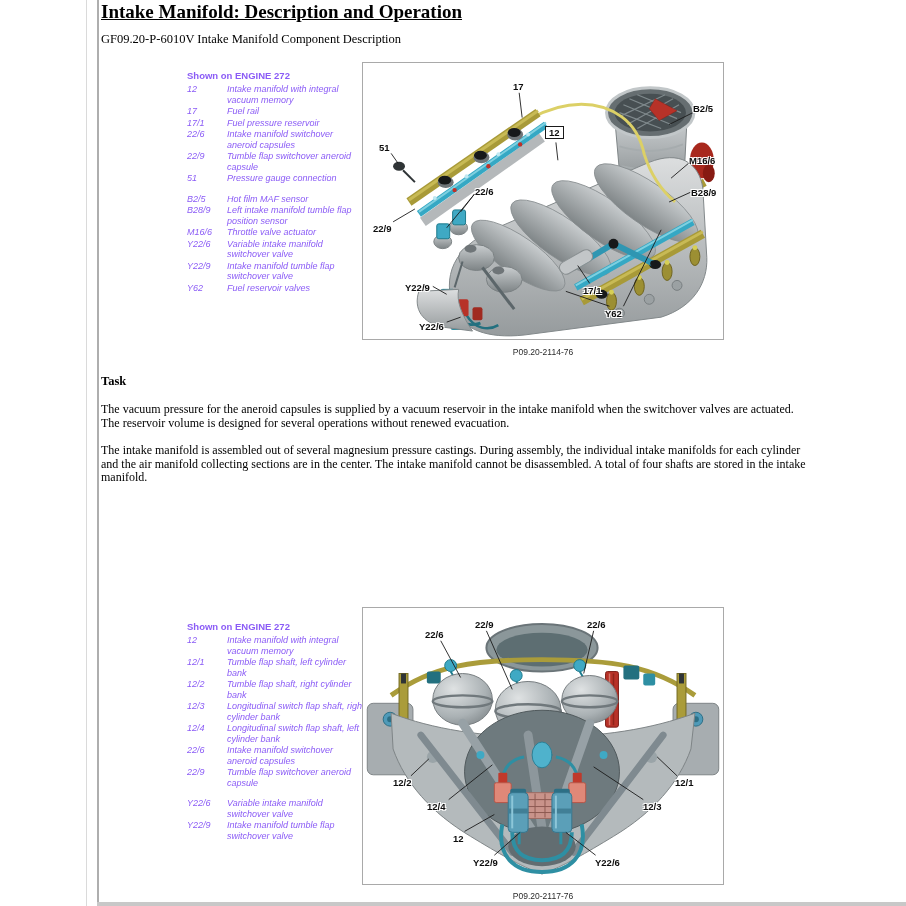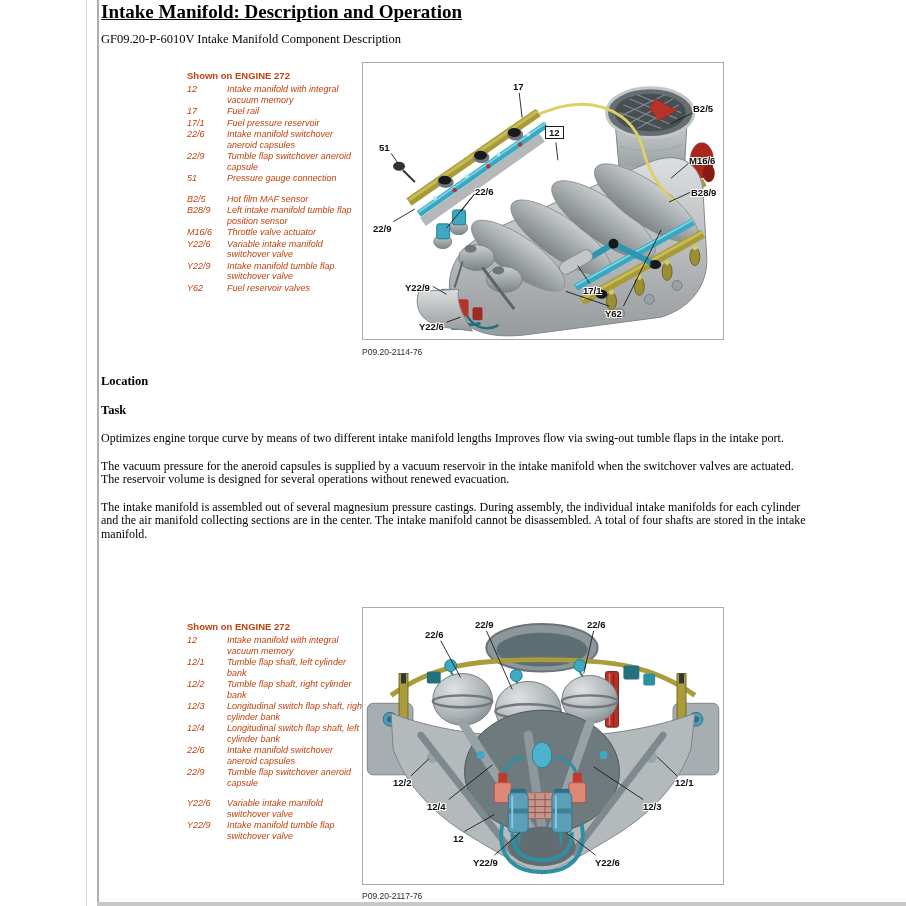--- a/index.html
+++ b/index.html
@@ -3,39 +3,39 @@
 <meta charset="utf-8">
 <style>
   *{margin:0;padding:0;box-sizing:border-box}
   html,body{width:906px;height:906px}
   body{background:#fff;font-family:"Liberation Serif",serif;position:relative;overflow:hidden;color:#000}
   .vrule{position:absolute;left:97px;top:0;width:2px;height:906px;background:#aeaeae}
   .vrule2{position:absolute;left:86px;top:0;width:1px;height:906px;background:#dadada}
   .hrule-bottom{position:absolute;left:97px;top:902px;width:809px;height:4px;background:#c8c8c8}
   .title{position:absolute;left:101px;top:1px;font-size:19px;font-weight:bold;text-decoration:underline;white-space:nowrap}
   .subtitle{position:absolute;left:101px;top:32px;font-size:12.5px;font-weight:normal;white-space:nowrap}
-  .legend{position:absolute;width:178px;font-family:"Liberation Sans",sans-serif;color:#c2410c}
+  .legend{position:absolute;width:178px;font-family:"Liberation Sans",sans-serif;color:#8b5cf6}
   #legend1{left:187px;top:70px}
   #legend2{left:187px;top:621px}
   .legend-title{font-weight:bold;font-size:9.5px;margin-bottom:3px;font-style:normal}
   .legend-group{margin-bottom:10px}
   .legend-row{display:flex;font-size:9px;font-style:italic;line-height:10.5px;margin-bottom:1px}
   .legend-key{width:40px;flex:none}
   .legend-desc{flex:1}
   .figure{position:absolute;left:362px;width:362px;height:278px;border:1px solid #a9a9a9;background:#fff}
   #figure1{top:62px}
   #figure2{top:607px}
   .figure svg.art{position:absolute;left:0;top:0;width:100%;height:100%}
   .callout-layer{position:absolute;left:0;top:0;width:100%;height:100%}
   .callout-layer svg{position:absolute;left:0;top:0;width:100%;height:100%}
   .callout-layer line{stroke:#1a1a1a;stroke-width:0.9}
   .callout{position:absolute;font-family:"Liberation Sans",sans-serif;font-weight:bold;font-size:9.5px;line-height:11px;color:#0d0d0d;white-space:nowrap;
     text-shadow:-1px -1px 0 #fff,1px -1px 0 #fff,-1px 1px 0 #fff,1px 1px 0 #fff}
   .callout.boxed{border:1px solid #1a1a1a;background:#fff;padding:0 3px;text-shadow:none}
-  .caption{position:absolute;left:362px;width:362px;text-align:left;font-family:"Liberation Sans",sans-serif;font-size:8.5px;color:#2a2a2a}
+  .caption{position:absolute;left:362px;width:362px;text-align:center;font-family:"Liberation Sans",sans-serif;font-size:8.5px;color:#2a2a2a}
   #caption1{top:347px}
   #caption2{top:891px}
   .textcol{position:absolute;left:101px;top:374px;width:713px}
   .textcol h3{font-size:12.5px;font-weight:bold;margin:0 0 14px}
   .textcol p{font-size:12px;line-height:13.5px;margin:0 0 14px;text-align:left}
 </style>
 </head>
 <body>
 
 <div class="vrule2"></div>
@@ -273,23 +273,21 @@
       <div class="callout" style="left: 10px; top: 160px;">22/9</div>
       <div class="callout" style="left: 42px; top: 219px;">Y22/9</div>
       <div class="callout" style="left: 56px; top: 258px;">Y22/6</div>
       <div class="callout" style="left: 220px; top: 222px;">17/1</div>
       <div class="callout" style="left: 242px; top: 245px;">Y62</div>
     </div>
 </div>
 <div class="caption" id="caption1">P09.20-2114-76</div>
 
 <div class="textcol">
-  <h3>Location</h3>
   <h3>Task</h3>
-  <p>Optimizes engine torque curve by means of two different intake manifold lengths Improves flow via swing-out tumble flaps in the intake port.</p>
   <p>The vacuum pressure for the aneroid capsules is supplied by a vacuum reservoir in the intake manifold when the switchover valves are actuated. The reservoir volume is designed for several operations without renewed evacuation.</p>
   <p>The intake manifold is assembled out of several magnesium pressure castings. During assembly, the individual intake manifolds for each cylinder and the air manifold collecting sections are in the center. The intake manifold cannot be disassembled. A total of four shafts are stored in the intake manifold.</p>
 </div>
 
 <div class="legend" id="legend2">
   <div class="legend-title">Shown on ENGINE 272</div>
   <div>
       <div class="legend-group">
         <div class="legend-row">
           <span class="legend-key">12</span>

